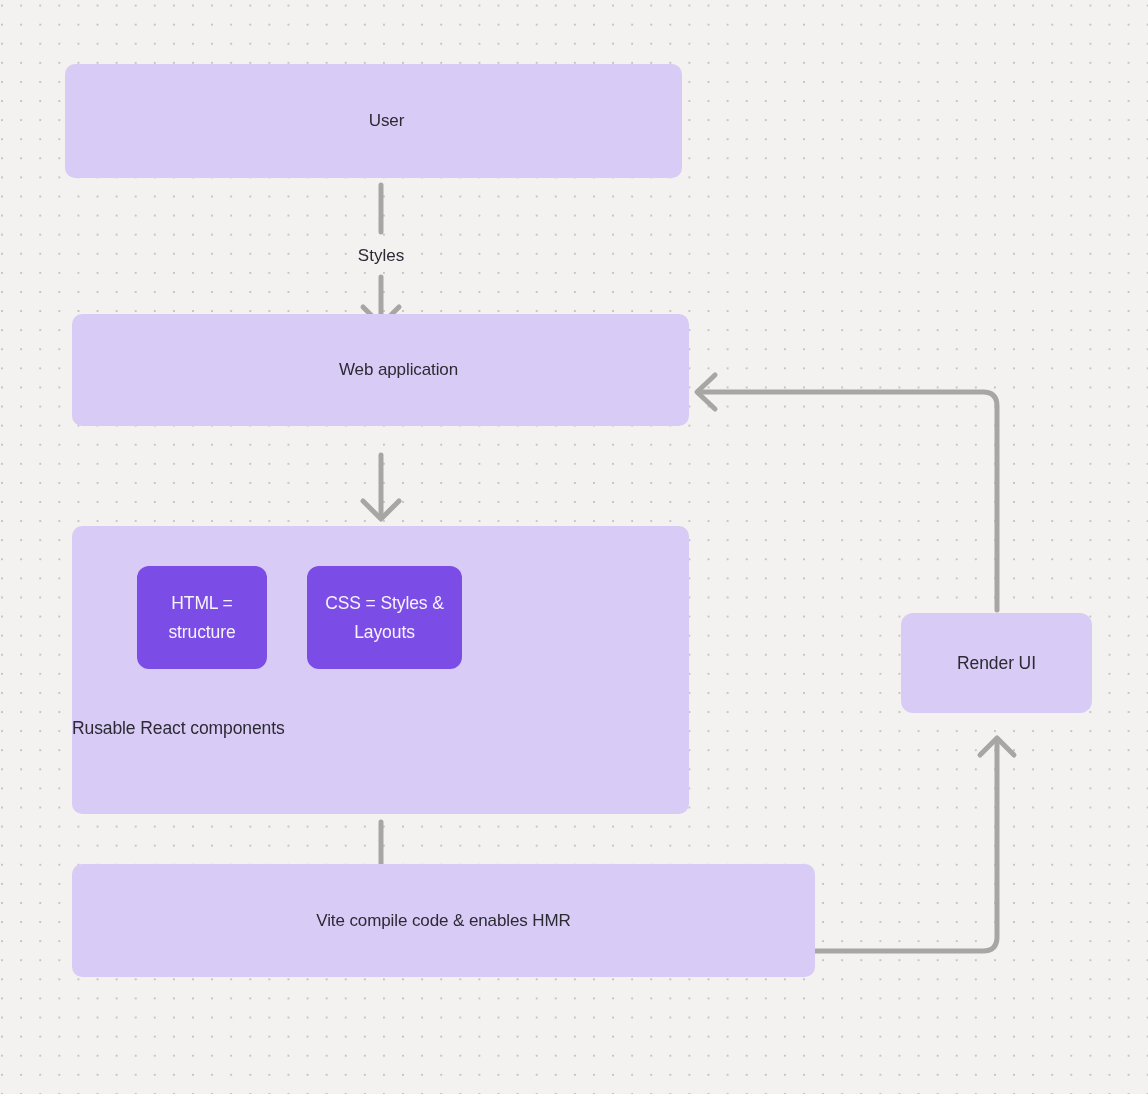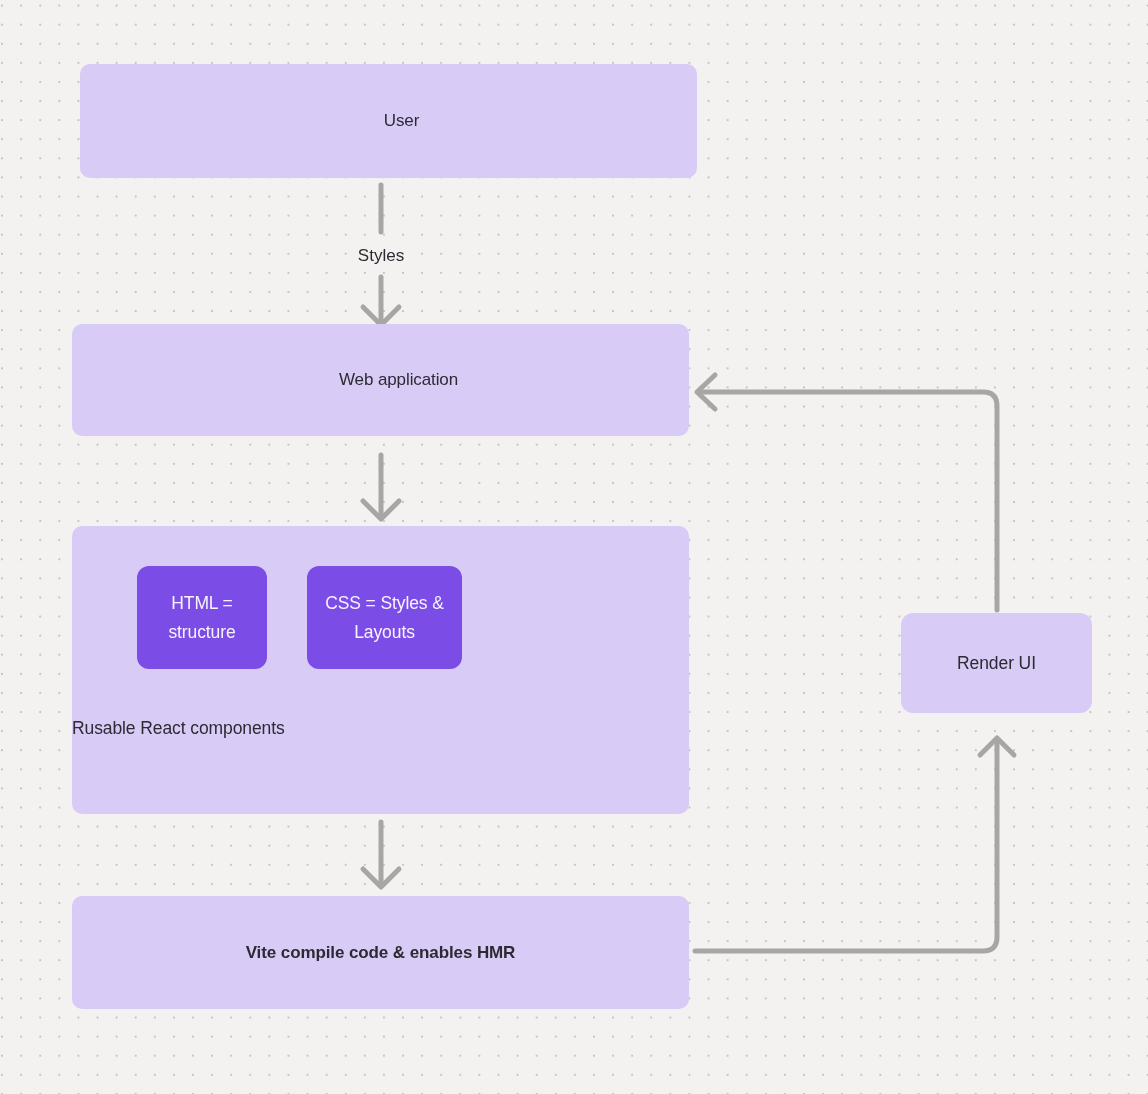--- a/index.html
+++ b/index.html
@@ -32,24 +32,24 @@
     background: var(--node-fill);
     border-radius: 10px;
     display: flex;
     align-items: center;
     justify-content: center;
     font-size: 17px;
     letter-spacing: -0.1px;
     color: var(--text-dark);
   }
   .node .label { text-align: center; }
-  .node-user   { left: 80px;  top: 64px;  width: 617px; height: 114px; padding-left: 26px; }
-  .node-webapp { left: 72px;  top: 324px; width: 617px; height: 112px; padding-left: 36px; }
+  .node-user   { left: 65px;  top: 64px;  width: 617px; height: 114px; padding-left: 26px; }
+  .node-webapp { left: 72px;  top: 314px; width: 617px; height: 112px; padding-left: 36px; }
   .node-group  { left: 72px;  top: 526px; width: 617px; height: 288px; display: block; }
-  .node-vite   { left: 72px;  top: 896px; width: 617px; height: 113px; font-weight: bold; }
+  .node-vite   { left: 72px;  top: 864px; width: 743px; height: 113px; }
   .node-render { left: 901px; top: 613px; width: 191px; height: 100px; border-radius: 12px; font-size: 17.5px; }
   .chip {
     position: absolute;
     top: 40px;
     height: 103px;
     background: var(--chip-fill);
     border-radius: 12px;
     display: flex;
     align-items: center;
     justify-content: center;

